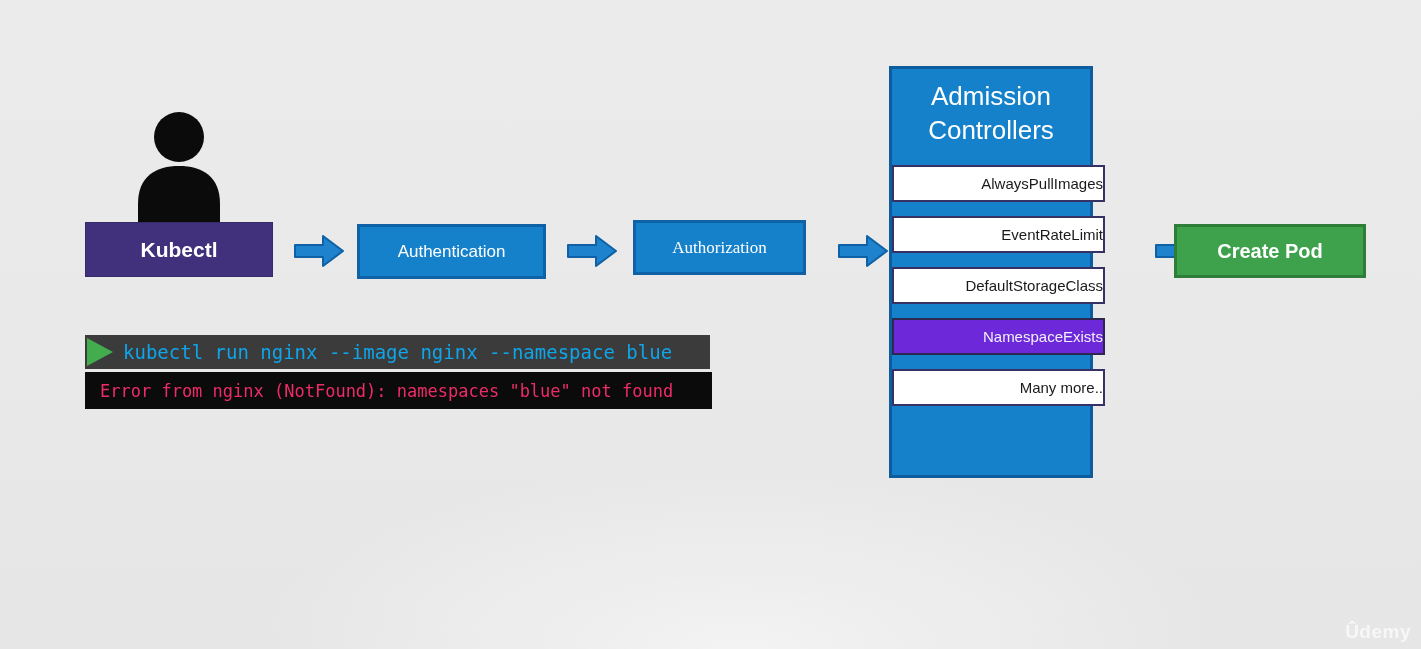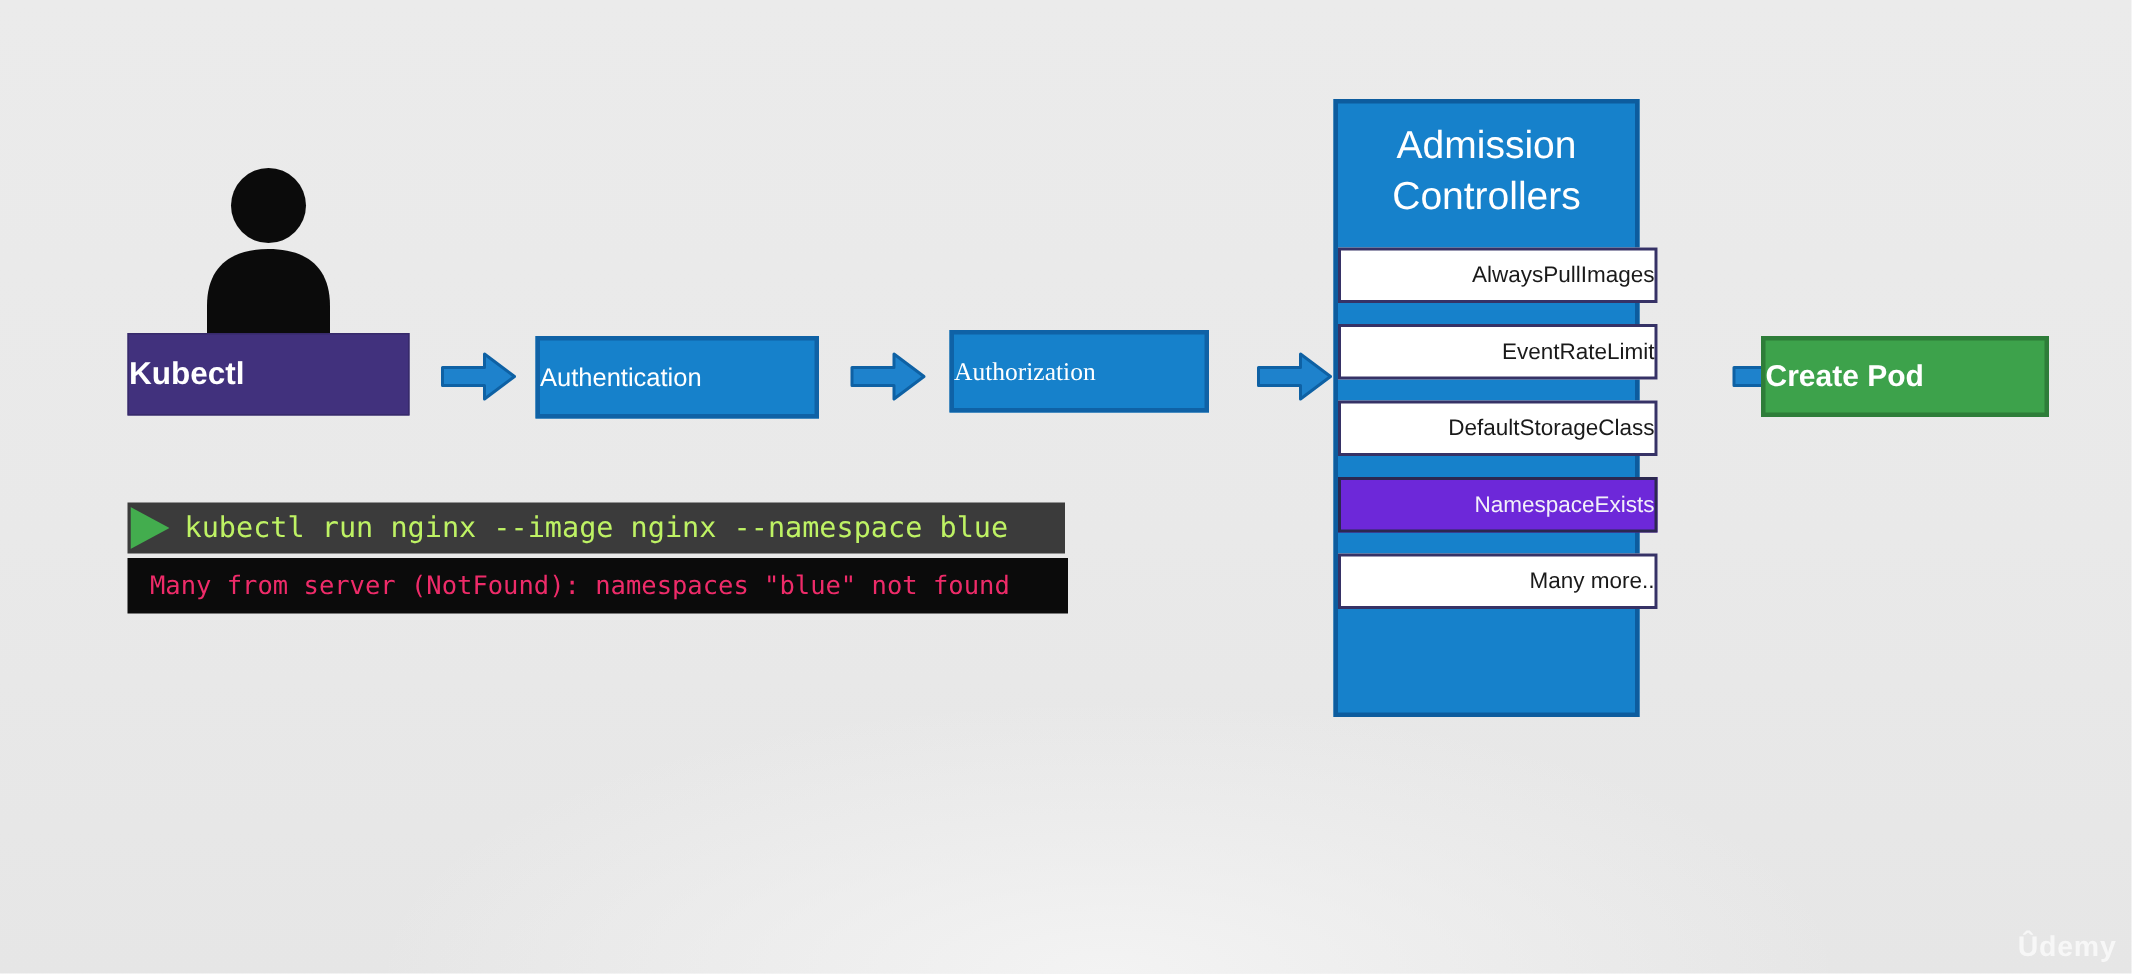--- a/index.html
+++ b/index.html
@@ -8,21 +8,21 @@
     position: relative;
     width: 1421px;
     height: 649px;
     overflow: hidden;
     background:
       radial-gradient(ellipse 700px 260px at 52% 100%, #f3f3f3 0%, rgba(243,243,243,0) 70%),
       linear-gradient(180deg, #ebebeb 0%, #e9e9e9 55%, #e6e6e6 100%);
   }
   .abs { position: absolute; }
   .node {
-    display: flex; align-items: center; 
+    display: flex; align-items: center; justify-content: center;
     box-sizing: border-box; text-align: center;
   }
   .node-kubectl {
     left: 85px; top: 222px; width: 188px; height: 55px;
     background: #41317d; border: 1px solid #372a6b;
     color: #ffffff; font-size: 21px; font-weight: bold;
   }
   .node-blue {
     background: #1681cb; border: 3px solid #0f62a6;
     color: #ffffff; font-size: 17px;
@@ -54,21 +54,21 @@
     background: #6d28d9; border-color: #2c2850; color: #f2f0fa;
   }
   .arrow-svg { display: block; }
   .person-svg { display: block; }
   .term-row {
     display: flex; align-items: center; box-sizing: border-box;
     font-family: "DejaVu Sans Mono", monospace;
   }
   .term-cmd {
     left: 85px; top: 335px; width: 625px; height: 34px;
-    background: #3b3b3b; color: #bef264; font-size: 19px;
+    background: #3b3b3b; color: #0ea5e9; font-size: 19px;
   }
   .term-cmd .cmd-text { margin-left: 10px; white-space: nowrap; }
   .term-err {
     left: 85px; top: 372px; width: 627px; height: 37px;
     background: #0b0b0b; color: #ee2b69; font-size: 17px;
     padding-left: 15px;
   }
   .play-wrap { margin-left: 2px; display: flex; align-items: center; }
   .watermark {
     right: 10px; bottom: 6px;
@@ -142,18 +142,18 @@
   <div class="abs term-row term-cmd">
     <span class="play-wrap">
       <svg width="26" height="28" viewBox="0 0 26 28" aria-hidden="true">
         <polygon points="0,0 26,14 0,28" fill="#43ad4e"></polygon>
       </svg>
     </span>
     <span class="cmd-text">kubectl run nginx --image nginx --namespace blue</span>
   </div>
 
   <div class="abs term-row term-err">
-    <span>Many from server (NotFound): namespaces "blue" not found</span>
+    <span>Error from nginx (NotFound): namespaces "blue" not found</span>
   </div>
 
   <div class="abs watermark">Ûdemy</div>
 
 </div>
 
 </body></html>

